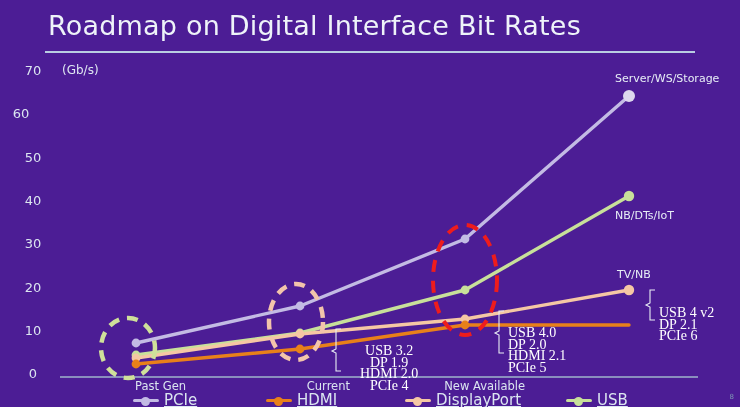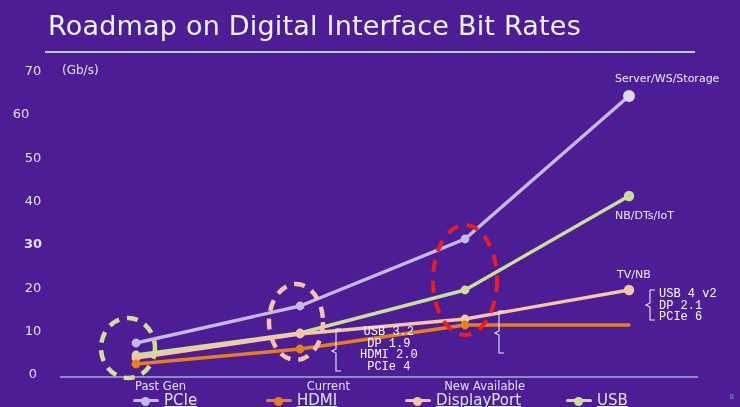--- a/index.html
+++ b/index.html
@@ -46,23 +46,24 @@
   }
 
   
   .endlabel{
     position:absolute;font-size:11px;color:#e7eef6;
     font-family:"DejaVu Sans", sans-serif;white-space:nowrap;
   }
 
   
   .annot{
-    position:absolute;font-size:12px;line-height:11.6px;
-    color:#ffffff;font-family:Liberation Mono, monospace;
+    position:absolute;font-size:14px;line-height:11.6px;
+    color:#ffffff;font-family:Liberation Serif, serif;
     white-space:nowrap;
+    margin-top:18px;
   }
   .annot div{display:block;}
 
   
   .legend-item{
     position:absolute;display:flex;align-items:center;gap:5px;
     font-size:15px;color:#dbe5f0;
     font-family:"DejaVu Sans", sans-serif;white-space:nowrap;text-decoration:underline;
   }
   .legend-swatch{
@@ -88,21 +89,21 @@
 
   <div class="title">Roadmap on Digital Interface Bit Rates</div>
   <div class="title-rule"></div>
 
   <div class="unit-label">(Gb/s)</div>
 
   <div class="ytick" style="left:18px;top:63px;">70</div>
   <div class="ytick" style="left:6px;top:106px;">60</div>
   <div class="ytick" style="left:18px;top:150px;">50</div>
   <div class="ytick" style="left:18px;top:193px;">40</div>
-  <div class="ytick" style="left:18px;top:236px;font-weight:bold;">30</div>
+  <div class="ytick" style="left:18px;top:236px;">30</div>
   <div class="ytick" style="left:18px;top:280px;">20</div>
   <div class="ytick" style="left:18px;top:323px;">10</div>
   <div class="ytick" style="left:18px;top:366px;">0</div>
 
   <svg width="740" height="407">
 
     <line x1="60" y1="377" x2="698" y2="377" stroke="#9fb4cc" stroke-width="1.6"></line>
 
     <polyline fill="none" stroke="#c8e09a" stroke-width="3.4" stroke-linecap="round" stroke-linejoin="round" points="136,355 300,333 465,290 629,196"></polyline>
 
@@ -148,20 +149,26 @@
   <div class="endlabel" style="left:615px;top:172px;margin-top:37px;">NB/DTs/IoT</div>
   <div class="endlabel" style="left:617px;top:268px;">TV/NB</div>
 
   <div class="annot" style="left:360px;top:327px;text-align:center;">
     <div>USB 3.2</div>
     <div>DP 1.9</div>
     <div>HDMI 2.0</div>
     <div>PCIe 4</div>
   </div>
 
+  <div class="annot" style="left:508px;top:309px;">
+    <div>USB 4.0</div>
+    <div>DP 2.0</div>
+    <div>HDMI 2.1</div>
+    <div>PCIe 5</div>
+  </div>
 
   <div class="annot" style="left:659px;top:289px;">
     <div>USB 4 v2</div>
     <div>DP 2.1</div>
     <div>PCIe 6</div>
   </div>
 
   <div class="xtick" style="left:86px;top:379px;width:100px;">Past Gen</div>
   <div class="xtick" style="left:405px;top:379px;width:120px;">New Available</div>
   <div class="xtick" style="left:250px;top:379px;width:100px;">Current</div>

